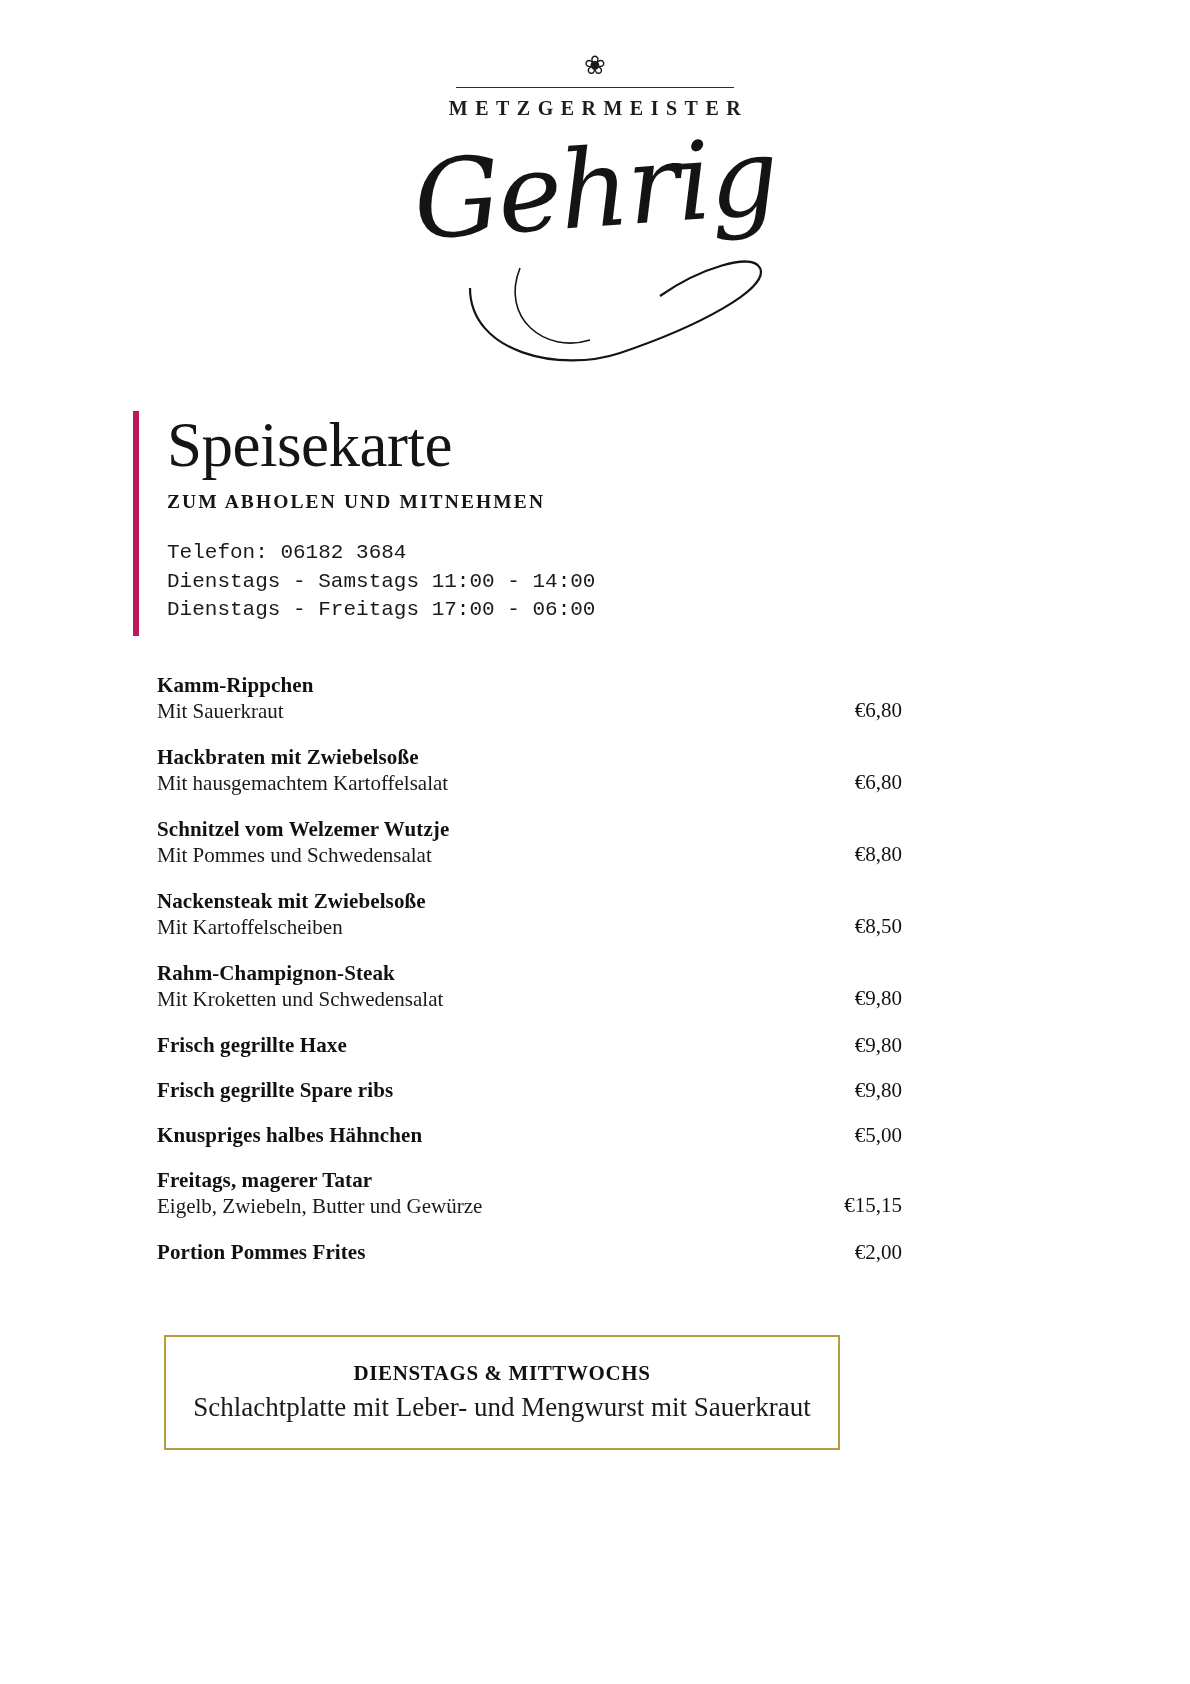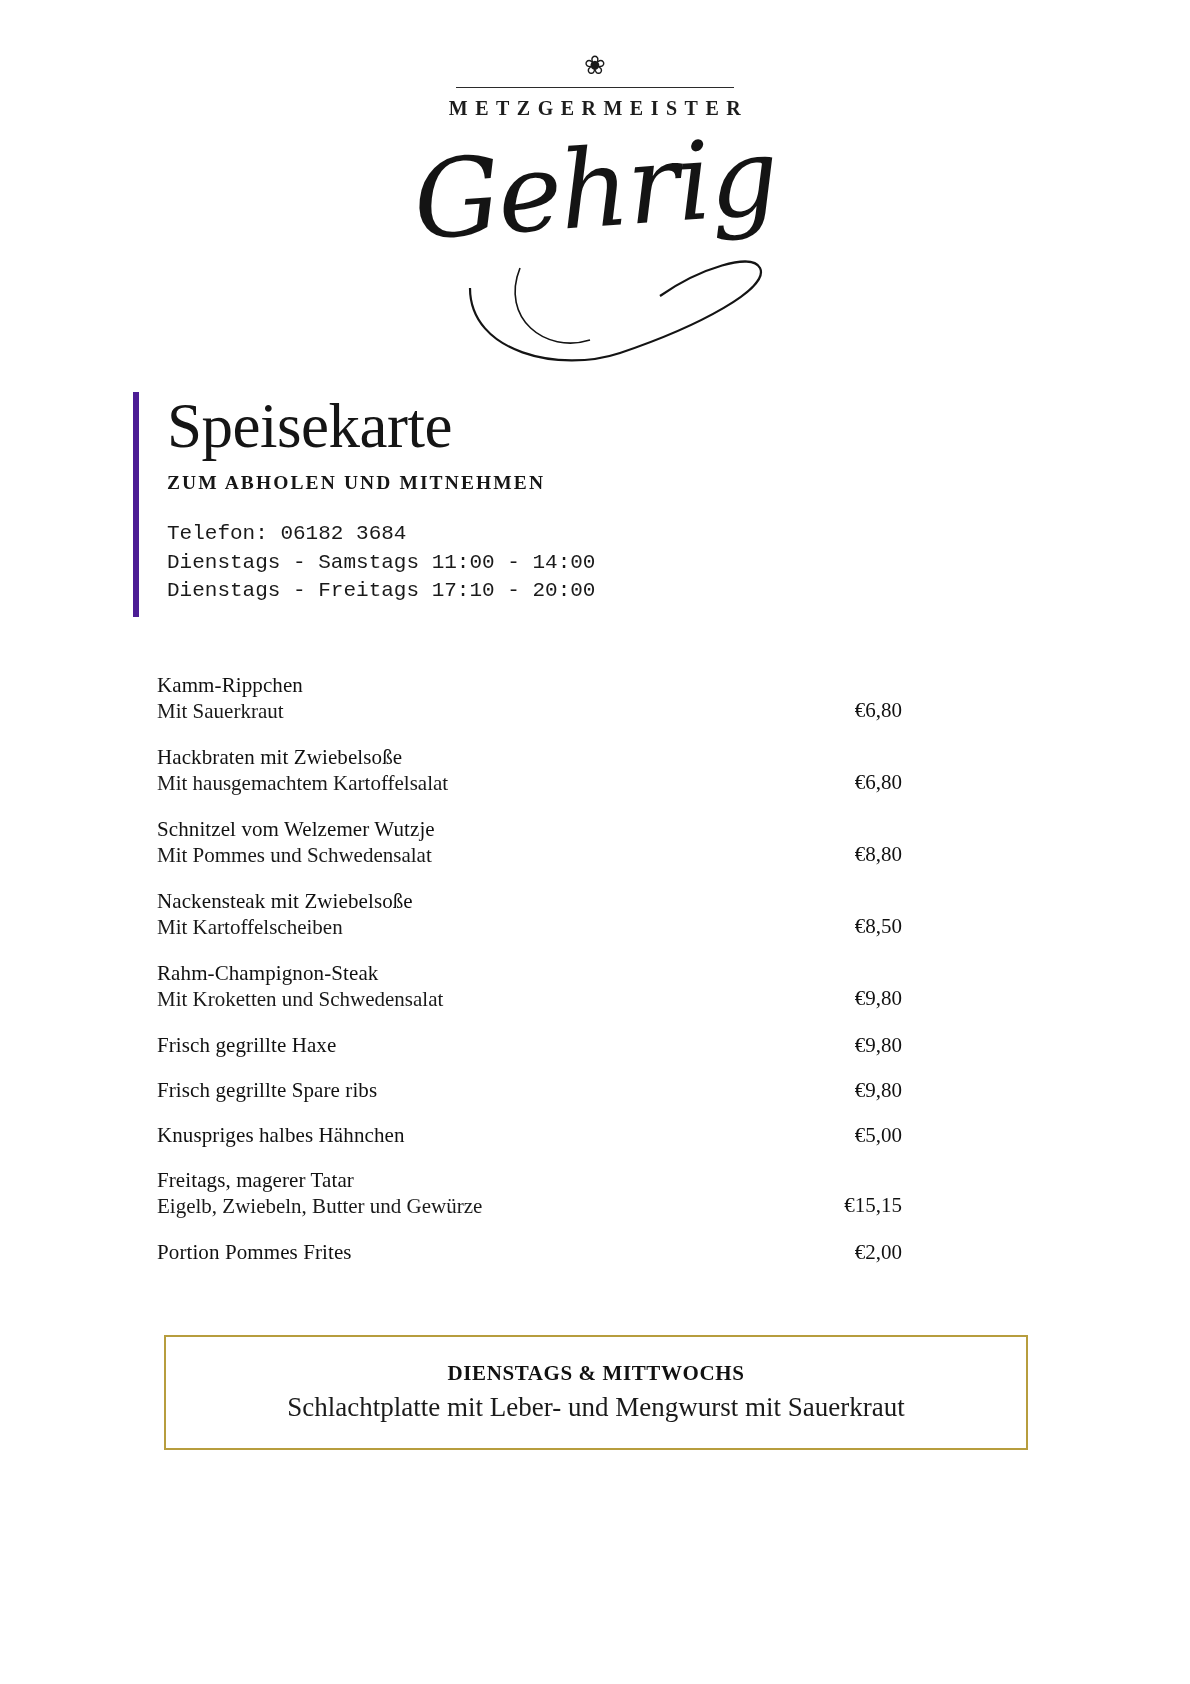--- a/index.html
+++ b/index.html
@@ -61,24 +61,24 @@
     width: 1190px;
     top: 258px;
     height: 120px;
     pointer-events: none;
   }
 
   
   .title-block {
     position: absolute;
     left: 133px;
-    top: 392px;
+    top: 411px;
     width: 800px;
     padding-left: 28px;
-    border-left: 6px solid #4c1d95;
+    border-left: 6px solid #be185d;
     box-sizing: border-box;
     min-height: 225px;
   }
   .title {
     font-size: 63px;
     line-height: 68px;
     font-weight: normal;
     letter-spacing: -0.5px;
     margin: 0;
     color: #151515;
@@ -104,21 +104,21 @@
     left: 157px;
     top: 672px;
     width: 745px;
   }
   .menu-item {
     position: relative;
     margin-bottom: 19px;
   }
   .menu-item .name {
     font-size: 21px;
-    font-weight: normal;
+    font-weight: bold;
     line-height: 26px;
     letter-spacing: 0.1px;
     color: #111111;
   }
   .menu-item .desc {
     font-size: 21px;
     line-height: 27px;
     color: #1a1a1a;
   }
   .menu-item .price {
@@ -134,21 +134,21 @@
     bottom: auto;
     top: 0;
     line-height: 26px;
   }
 
   
   .special-box {
     position: absolute;
     left: 164px;
     top: 1335px;
-    width: 864px;
+    width: 676px;
     height: 115px;
     border: 2px solid #b79d3e;
     box-sizing: border-box;
     text-align: center;
   }
   .special-title {
     margin-top: 24px;
     font-size: 21px;
     font-weight: bold;
     letter-spacing: 0.6px;
@@ -173,21 +173,21 @@
   <path d="M470 30 C 470 95, 560 115, 620 95 C 700 68, 770 30, 760 10 C 752 -6, 700 10, 660 38" fill="none" stroke="#141414" stroke-width="2.2"></path>
   <path d="M520 10 C 500 60, 545 96, 590 82" fill="none" stroke="#141414" stroke-width="1.6"></path>
 </svg>
 
 <div class="title-block">
   <h1 class="title">Speisekarte</h1>
   <div class="subtitle">ZUM ABHOLEN UND MITNEHMEN</div>
   <div class="contact">
     <div>Telefon: 06182 3684</div>
     <div>Dienstags - Samstags 11:00 - 14:00</div>
-    <div>Dienstags - Freitags 17:10 - 20:00</div>
+    <div>Dienstags - Freitags 17:00 - 06:00</div>
   </div>
 </div>
 
 <div class="menu">
 
   <div class="menu-item">
     <div class="name">Kamm-Rippchen</div>
     <div class="desc">Mit Sauerkraut</div>
     <div class="price">€6,80</div>
   </div>

